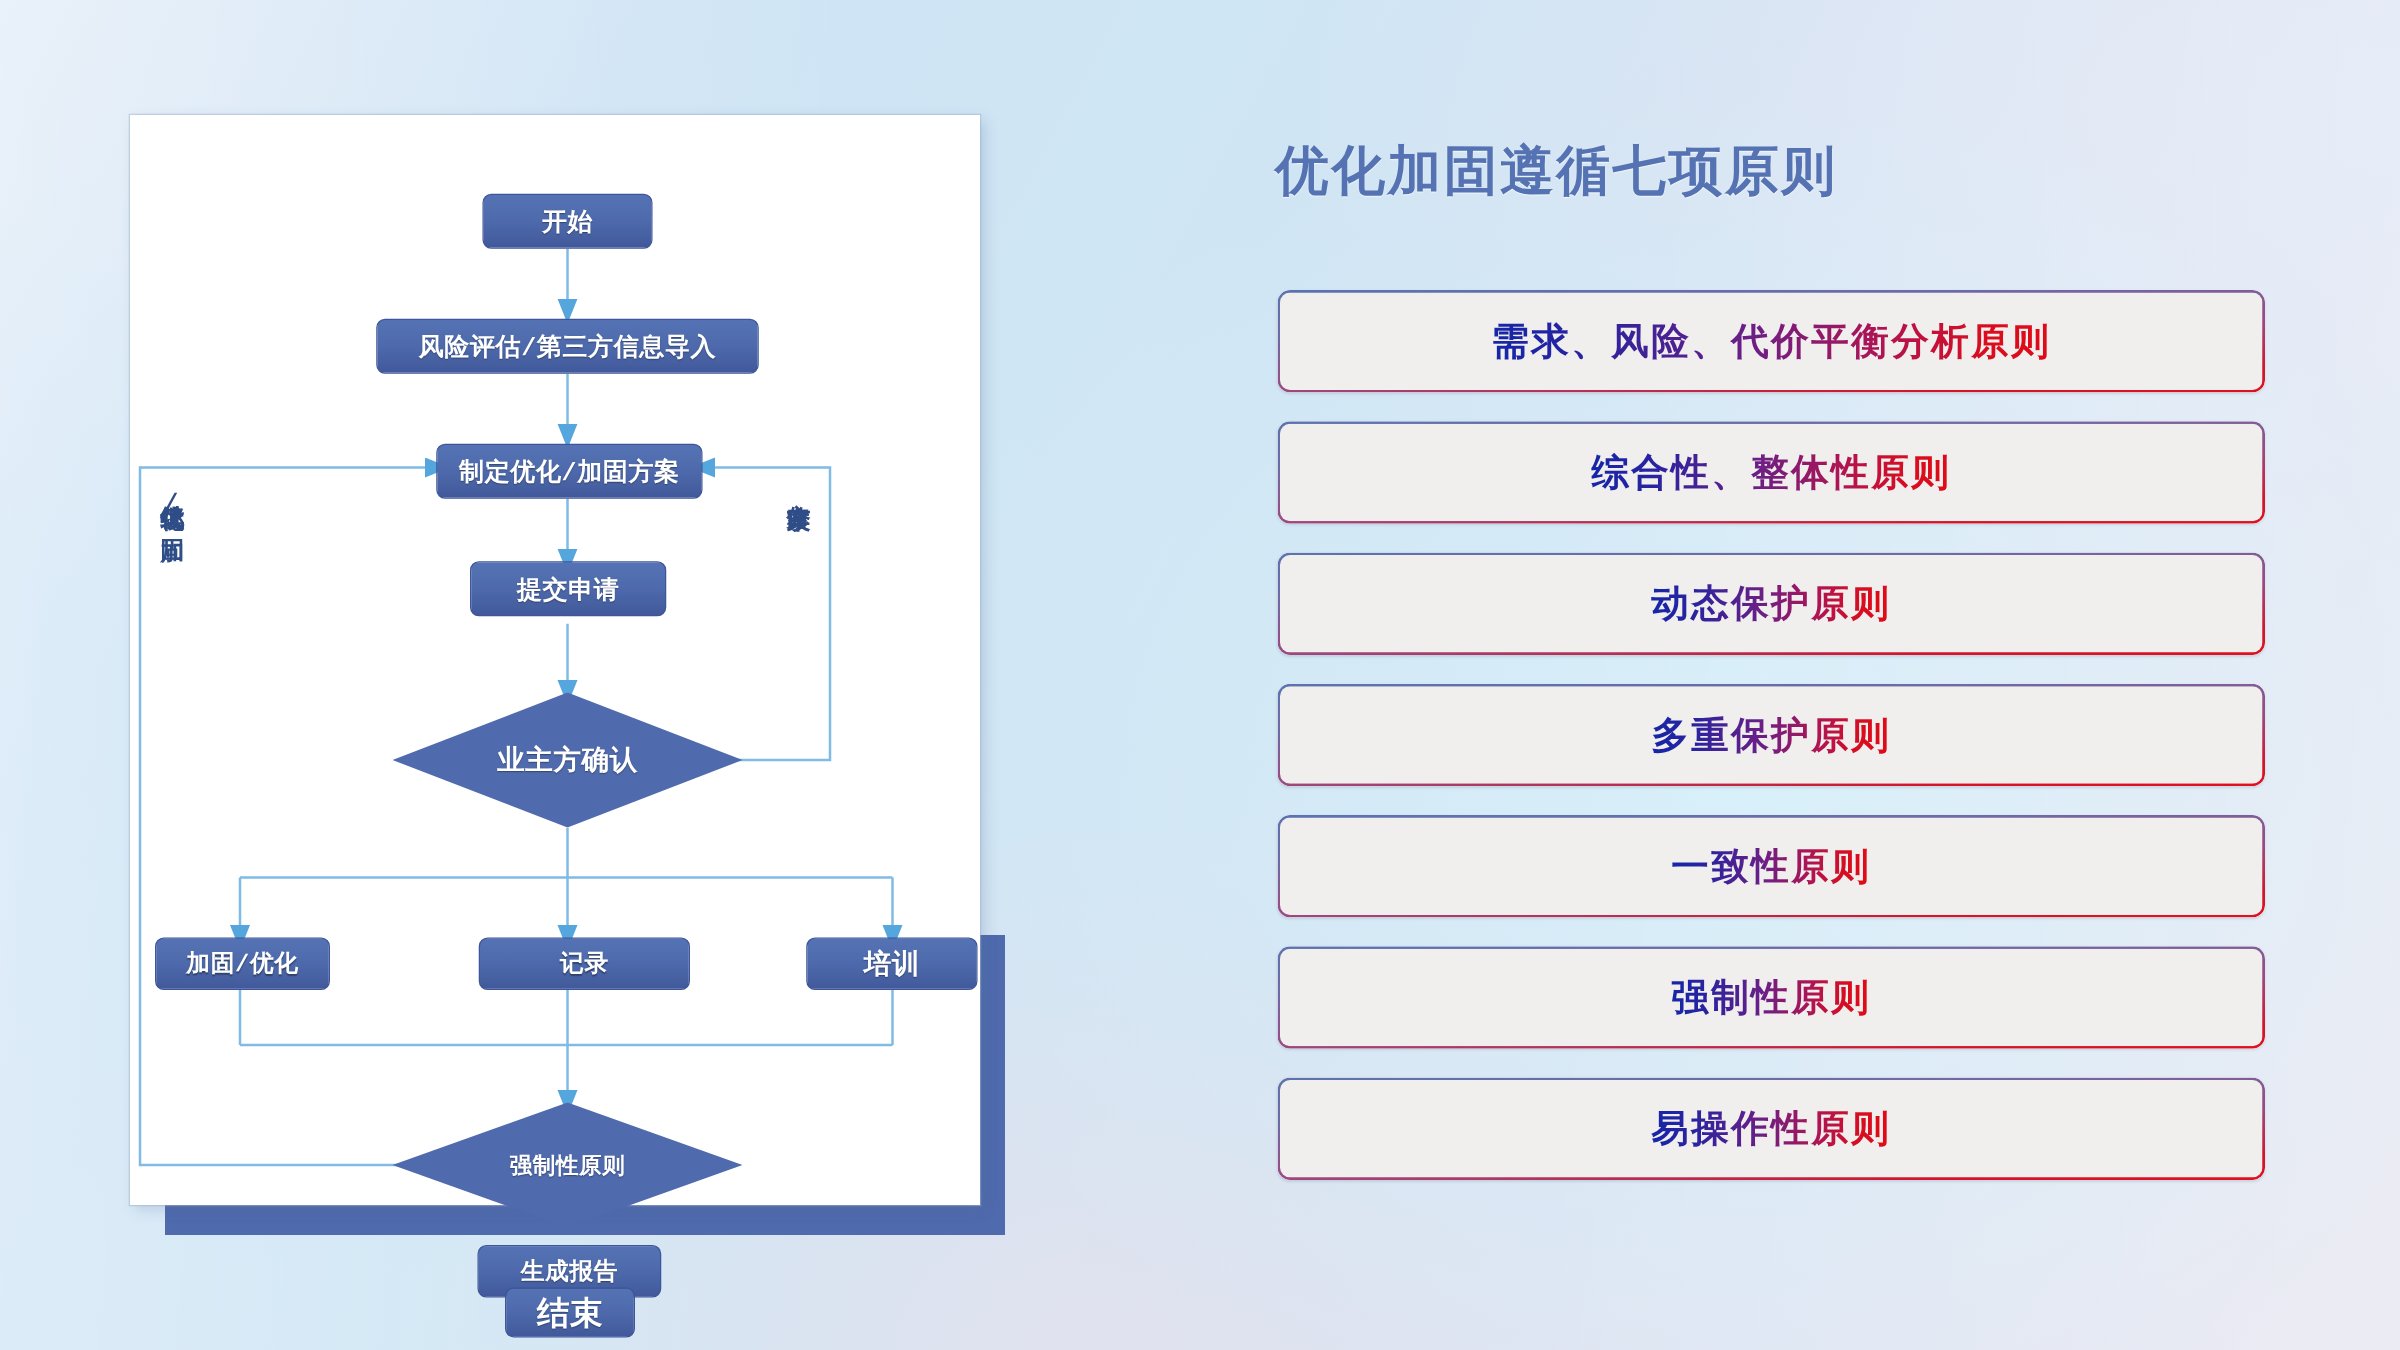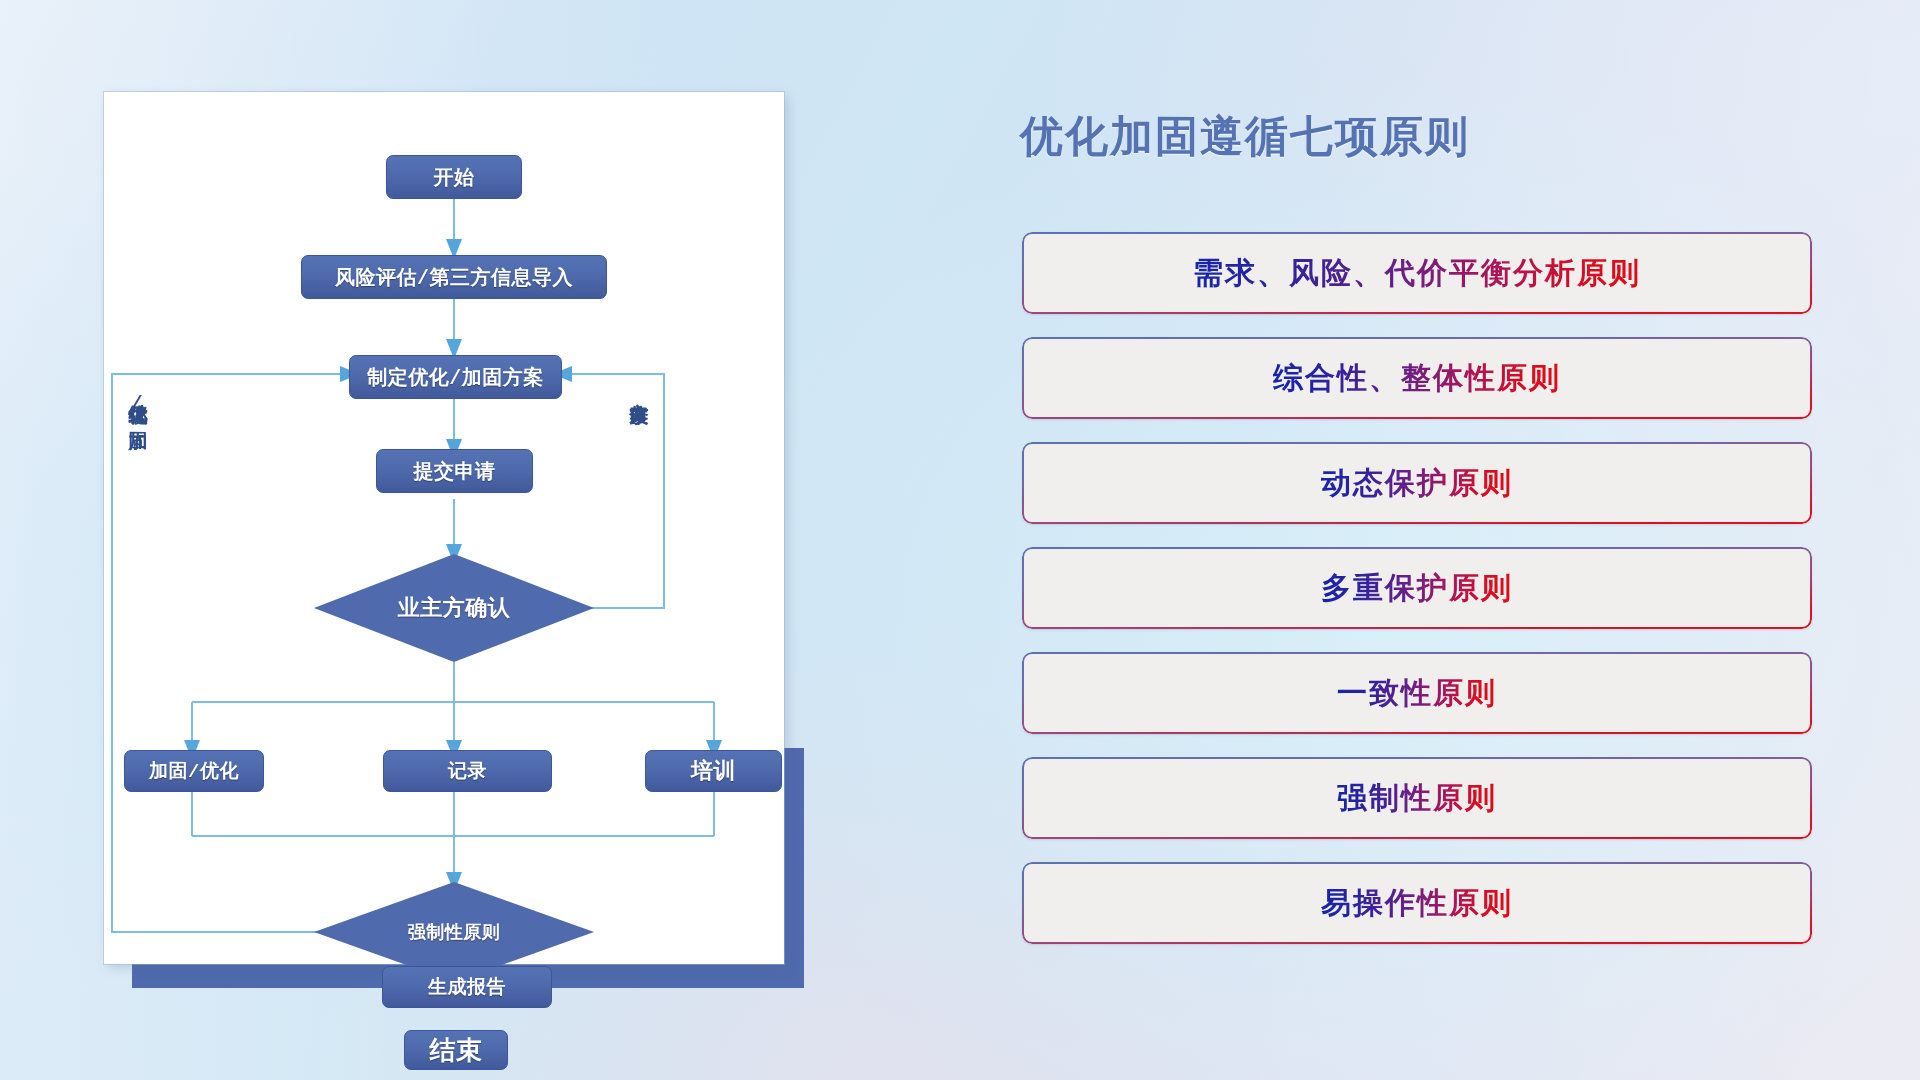--- a/index.html
+++ b/index.html
@@ -128,21 +128,21 @@
 
   <div class="fl-node" style="left:279px;top:658px;width:169px;height:42px;font-size:19px;">记录</div>
 
   <div class="fl-node" style="left:541px;top:658px;width:137px;height:42px;font-size:22px;">培训</div>
 
   <div class="fl-diamond" style="left:210px;top:790px;width:280px;height:100px;font-size:18px;">
     <div class="dmbg"></div>
     <span>强制性原则</span>
   </div>
 
-  <div class="fl-node" style="left:278px;top:874px;width:170px;height:42px;font-size:19px;">生成报告</div>
+  <div class="fl-node" style="left:278px;top:904px;width:147px;height:42px;font-size:19px;">生成报告</div>
 
   <div class="fl-node" style="left:300px;top:938px;width:104px;height:40px;font-size:26px;">结束</div>
 
   <div class="vlabel" style="left:22px;top:296px;font-size:19px;">继续优化/加固</div>
 
   <div class="vlabel" style="left:523px;top:296px;font-size:19px;">方案修改</div>
 </div>
 
 <div id="right-title">优化加固遵循七项原则</div>
 

